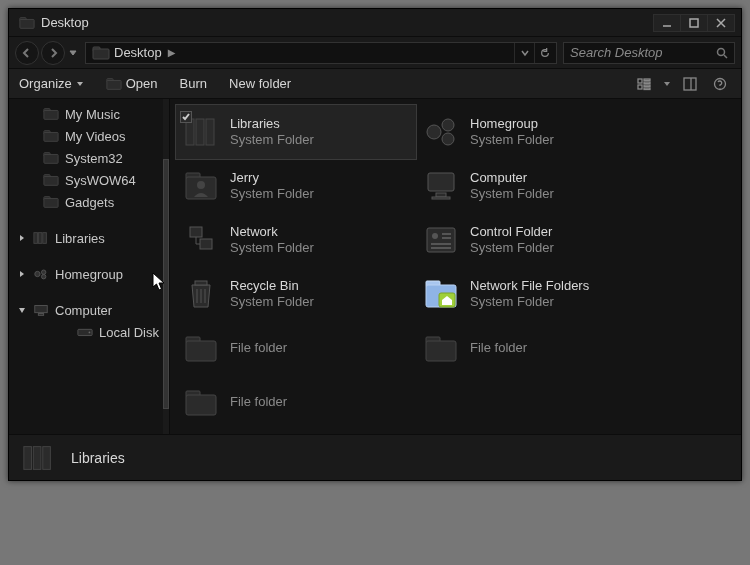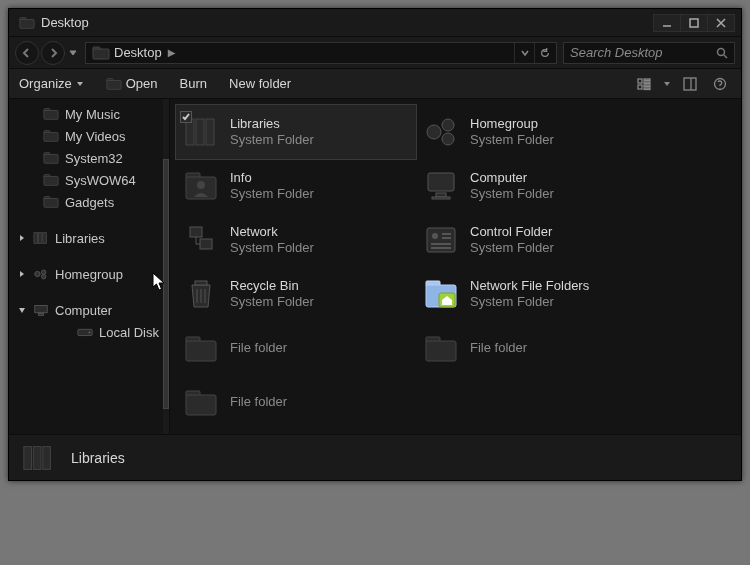--- a/index.html
+++ b/index.html
@@ -460,21 +460,21 @@
       <div class="item">
         <div class="big-icon">
           <svg viewBox="0 0 38 38">
               <rect class="folder-tab" x="4" y="6" width="14" height="6" rx="1"></rect>
               <rect class="folder-body" x="4" y="10" width="30" height="22" rx="2"></rect>
               <circle cx="19" cy="18" r="4" fill="#444"></circle>
               <path d="M12 30 Q19 22 26 30" fill="#444"></path>
             </svg>
         </div>
         <div class="text">
-          <span class="label">Info</span>
+          <span class="label">Jerry</span>
           <span class="sub">System Folder</span>
         </div>
       </div>
 
       <div class="item">
         <div class="big-icon">
           <svg viewBox="0 0 38 38">
               <rect x="6" y="6" width="26" height="18" rx="2" fill="#2b2b2b" stroke="#555"></rect>
               <rect x="14" y="26" width="10" height="4" fill="#2b2b2b" stroke="#555"></rect>
               <rect x="10" y="30" width="18" height="2" fill="#2b2b2b" stroke="#555"></rect>

